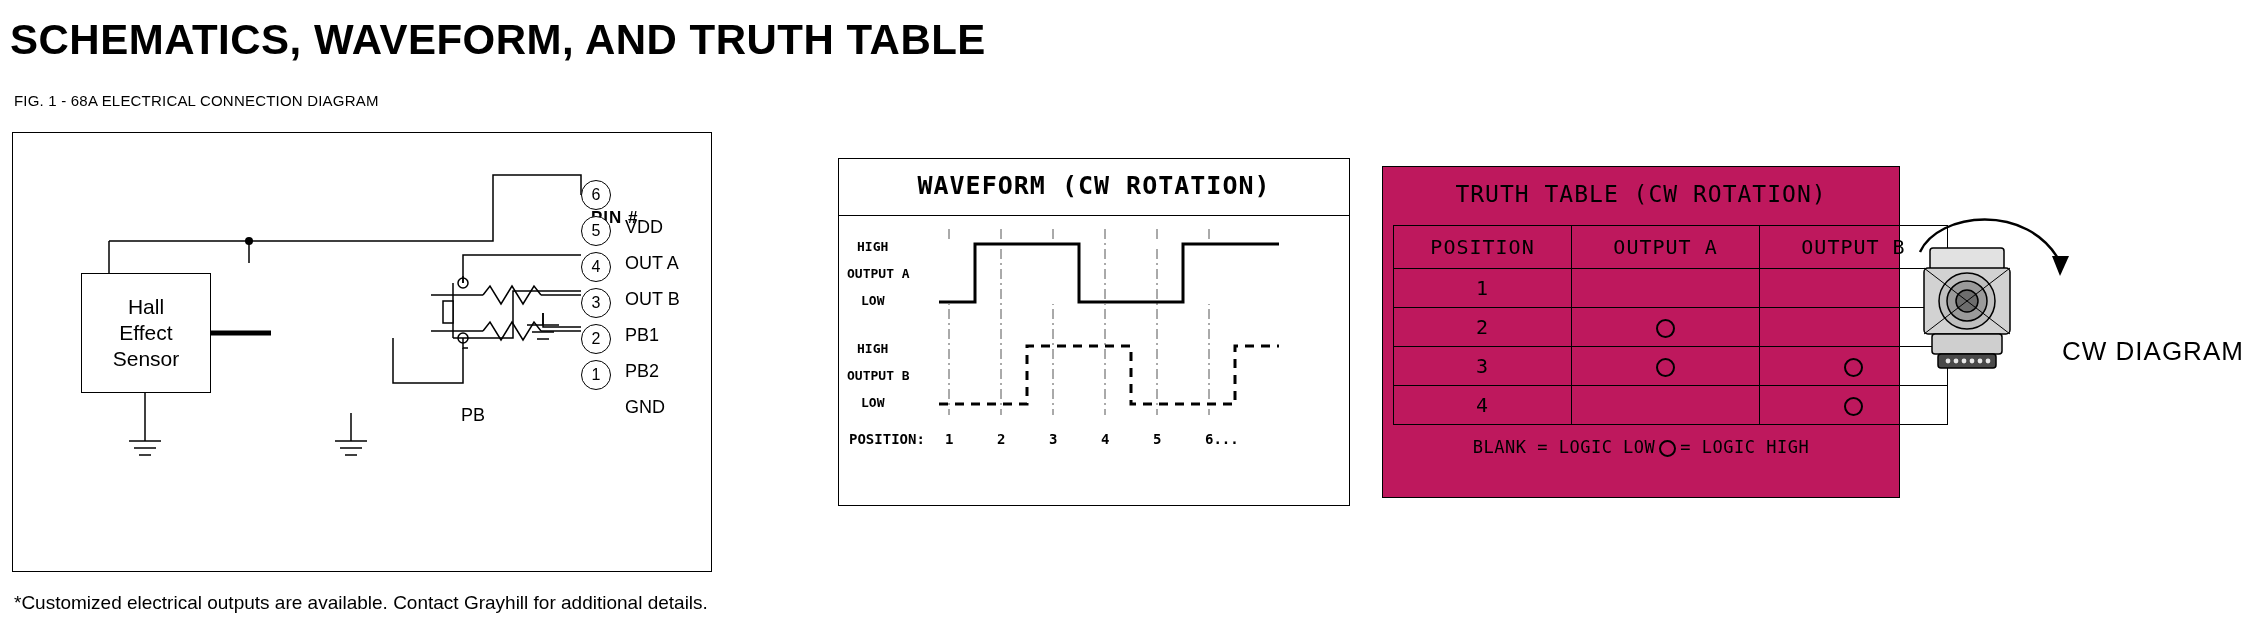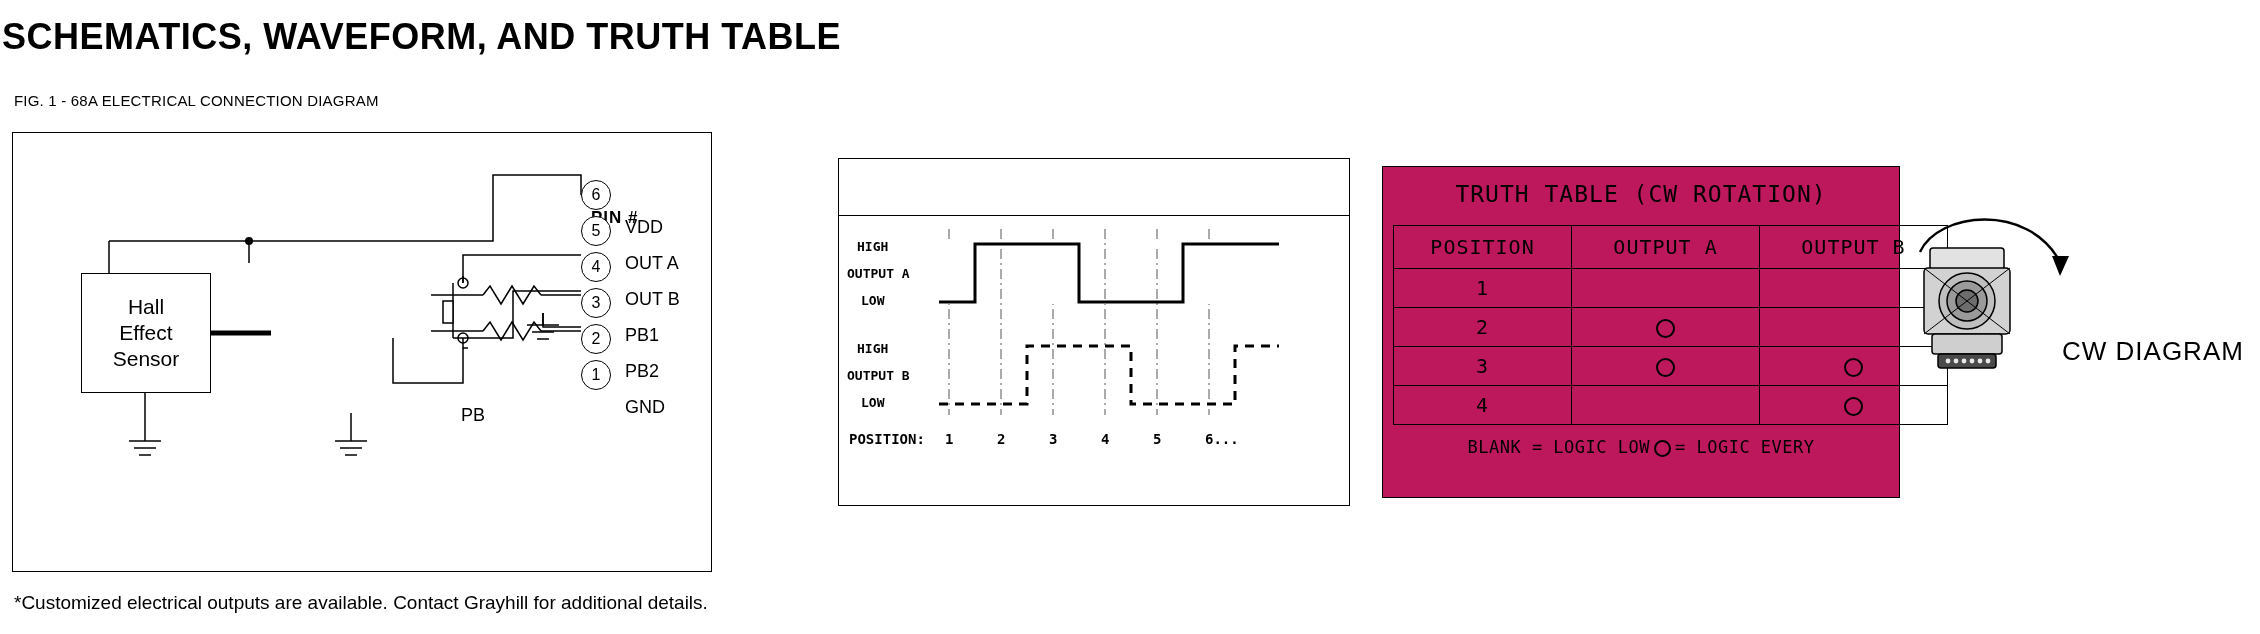--- a/index.html
+++ b/index.html
@@ -10,23 +10,23 @@
   body {
     width: 2260px;
     height: 634px;
     position: relative;
     font-family: "Liberation Sans", sans-serif;
     color: #000000;
     overflow: hidden;
   }
   .page-title {
     position: absolute;
-    left: 2px;
+    left: 10px;
     top: 16px;
-    font-size: 36px;
+    font-size: 42px;
     font-weight: bold;
     letter-spacing: 0.5px;
     white-space: nowrap;
   }
   .fig-caption {
     position: absolute;
     left: 14px;
     top: 92px;
     font-size: 15px;
     letter-spacing: 0.2px;
@@ -290,20 +290,21 @@
   <div class="pin-label" style="left:612px; top:160px;">PB1</div>
 
   <div class="pin-circle" style="left:568px; top:191px;">2</div>
   <div class="pin-label" style="left:612px; top:196px;">PB2</div>
 
   <div class="pin-circle" style="left:568px; top:227px;">1</div>
   <div class="pin-label" style="left:612px; top:232px;">GND</div>
 </div>
 
 <div class="waveform">
+  <div class="wf-title">WAVEFORM (CW ROTATION)</div>
   <div class="wf-hr"></div>
 
   <div class="wf-lab" style="left:18px; top:80px;">HIGH</div>
   <div class="wf-lab" style="left:8px;  top:107px;">OUTPUT A</div>
   <div class="wf-lab" style="left:22px; top:134px;">LOW</div>
 
   <div class="wf-lab" style="left:18px; top:182px;">HIGH</div>
   <div class="wf-lab" style="left:8px;  top:209px;">OUTPUT B</div>
   <div class="wf-lab" style="left:22px; top:236px;">LOW</div>
 
@@ -364,21 +365,21 @@
       </tr>
       <tr>
         <td>4</td>
         <td></td>
         <td><span class="dot"></span></td>
       </tr>
     </tbody>
   </table>
 
   <div class="tt-legend">
-    <span>BLANK = LOGIC LOW</span><span class="dot"></span><span>= LOGIC EVERY</span><br>
+    <span>BLANK = LOGIC LOW</span><span class="dot"></span><span>= LOGIC HIGH</span><br>
   </div>
 </div>
 
 <svg class="svgwrap" style="left:1900px; top:200px;" width="360" height="220">
 
   <g fill="none" stroke="#000" stroke-width="2.5">
     <path d="M20,52 C38,12 128,2 160,62"></path>
   </g>
   <polygon points="160,76 152,56 169,56" fill="#000"></polygon>
 

